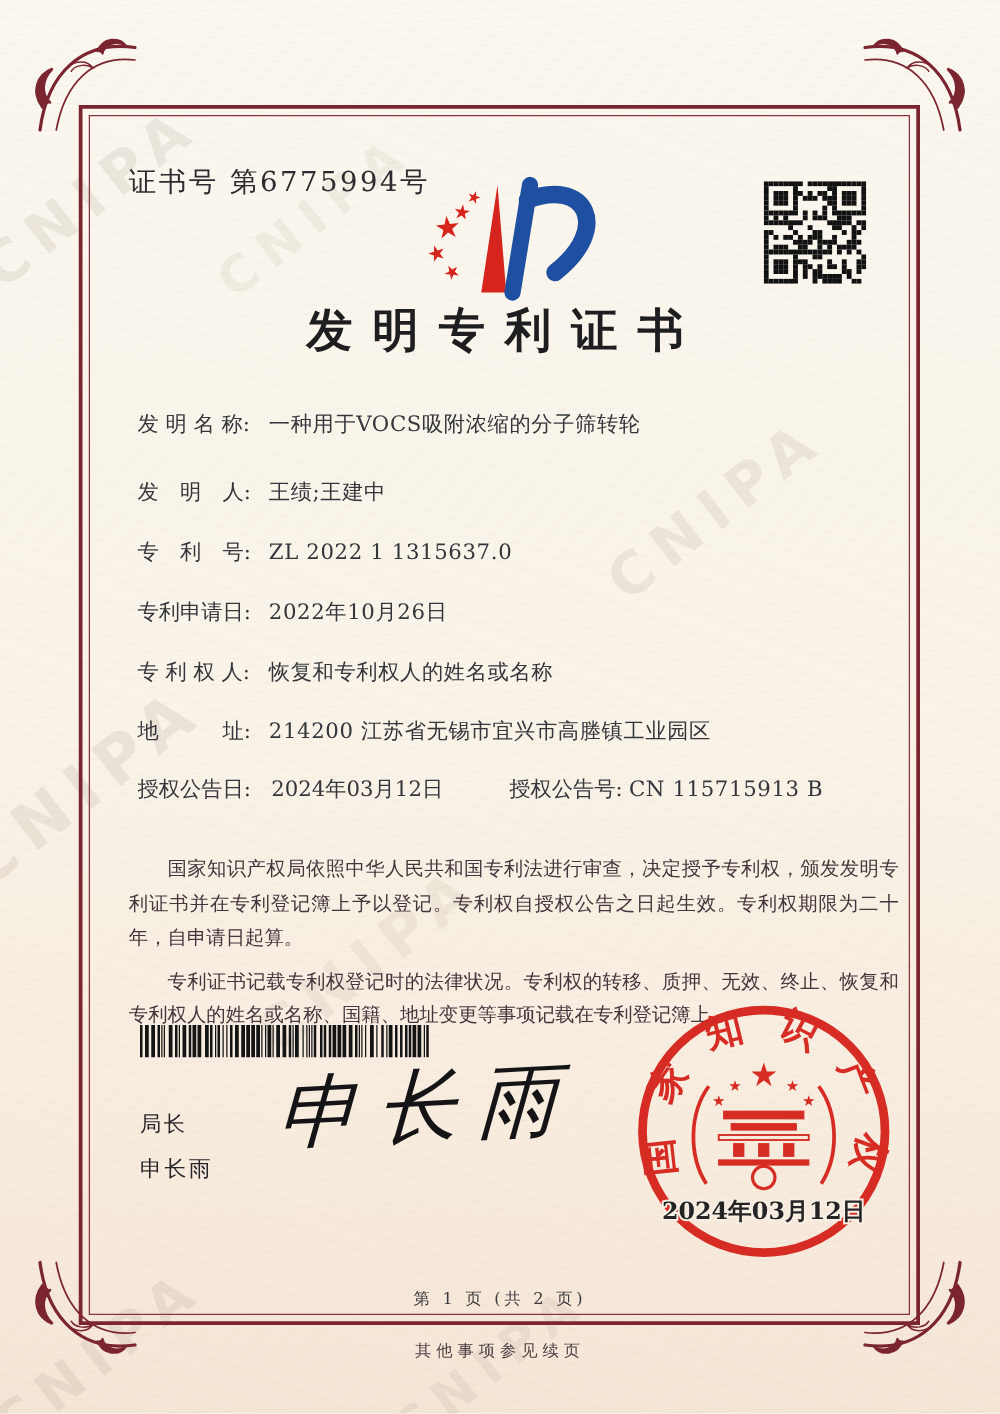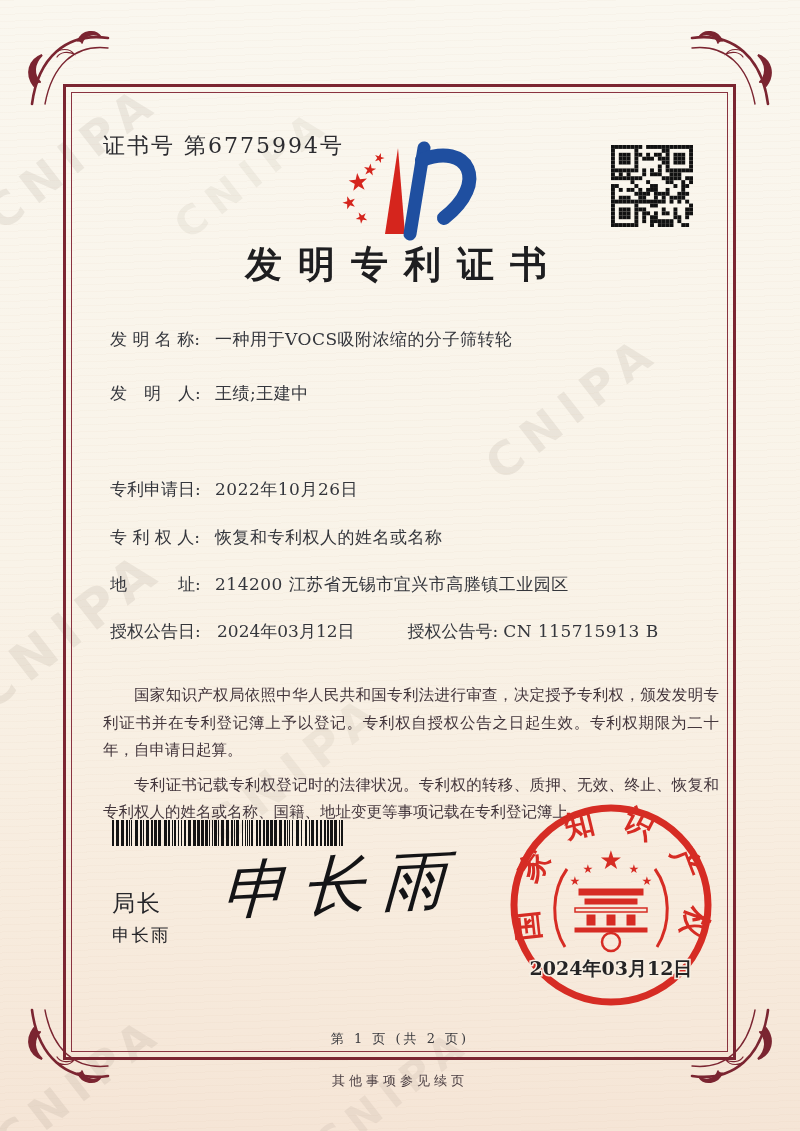--- a/index.html
+++ b/index.html
@@ -43,21 +43,21 @@
   .field-row .val{margin-left:5px;letter-spacing:0.5px;}
   .r0{top:328px;} .r1{top:382px;} .r2{top:430px;} .r3{top:478px;}
   .r4{top:526px;} .r5{top:573px;} .r6{top:620px;}
   .grant-date-val{display:inline-block;width:185px;margin-left:7px;}
   .paras{position:absolute;left:103px;top:656px;width:616px;margin-top:26px;}
   .paras p{
     margin:0 0 7px;text-indent:2em;font-size:15.5px;line-height:1.78;
     text-align:justify;color:#43363c;
   }
   .barcode{position:absolute;left:112px;top:820px;width:238px;height:26px;}
-  .sig-role{position:absolute;left:112px;top:888px;font-size:23px;color:#26262a;letter-spacing:2px;}
+  .sig-role{position:absolute;left:112px;top:888px;font-size:17px;color:#26262a;letter-spacing:2px;}
   .sig-name{position:absolute;left:112px;top:923px;font-size:17.5px;color:#26262a;letter-spacing:2px;}
   .sig-script{
     position:absolute;left:222px;top:842px;font-size:64px;font-style:italic;
     color:#141416;letter-spacing:16px;transform:rotate(-3deg) skewX(-5deg);
     font-weight:500;white-space:nowrap;
   }
   .seal{position:absolute;left:503px;top:797px;width:216px;height:216px;opacity:0.96;}
   .page-info{position:absolute;left:0;top:1030px;width:100%;text-align:center;font-size:13px;color:#3a3a3e;letter-spacing:3px;}
   .cont-note{position:absolute;left:0;top:1072px;width:100%;text-align:center;font-size:13px;color:#4a3e42;letter-spacing:4px;}
 </style>
@@ -386,20 +386,23 @@
   </div>
 
   <div class="title">发明专利证书</div>
 
   <div class="field-row r0">
     <span class="lbl">发 明 名 称:</span><span class="val">一种用于VOCS吸附浓缩的分子筛转轮</span>
   </div>
   <div class="field-row r1">
     <span class="lbl">发　明　人:</span><span class="val">王绩;王建中</span>
   </div>
+  <div class="field-row r2">
+    <span class="lbl">专　利　号:</span><span class="val">ZL 2022 1 1315637.0</span>
+  </div>
   <div class="field-row r3">
     <span class="lbl">专利申请日:</span><span class="val">2022年10月26日</span>
   </div>
   <div class="field-row r4">
     <span class="lbl">专 利 权 人:</span><span class="val">恢复和专利权人的姓名或名称</span>
   </div>
   <div class="field-row r5">
     <span class="lbl">地　　　址:</span><span class="val">214200 江苏省无锡市宜兴市高塍镇工业园区</span>
   </div>
   <div class="field-row r6">

